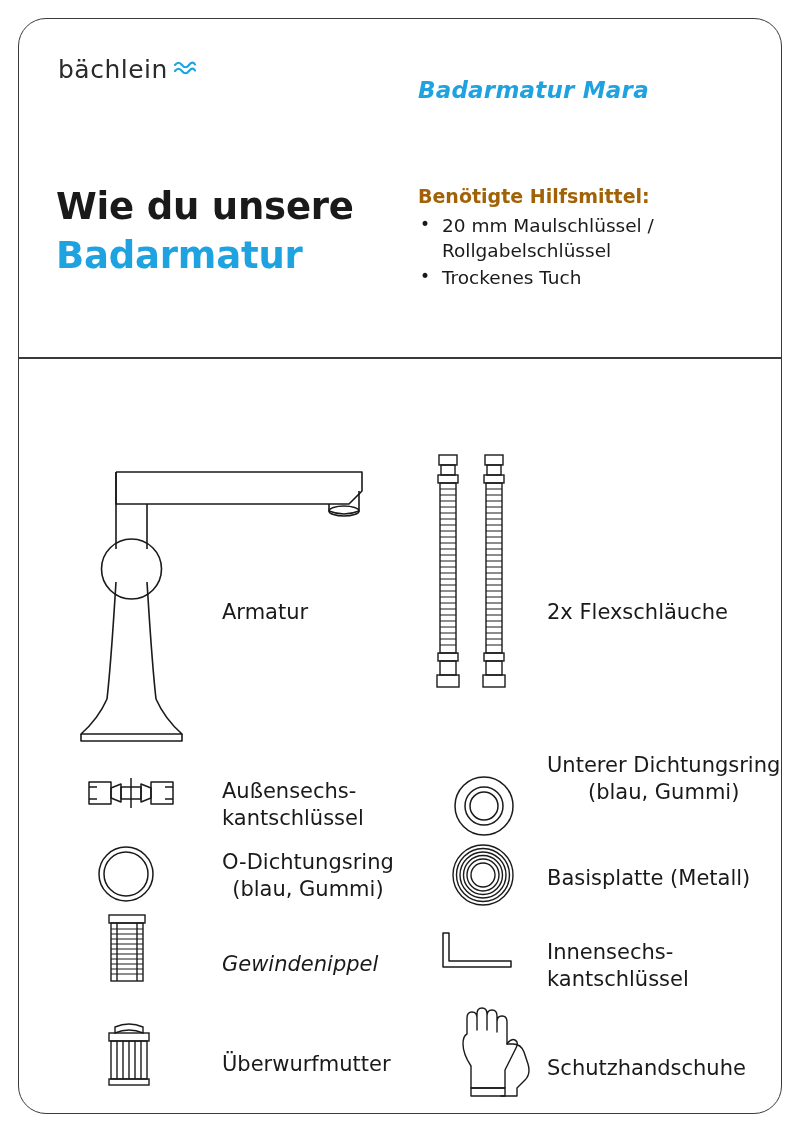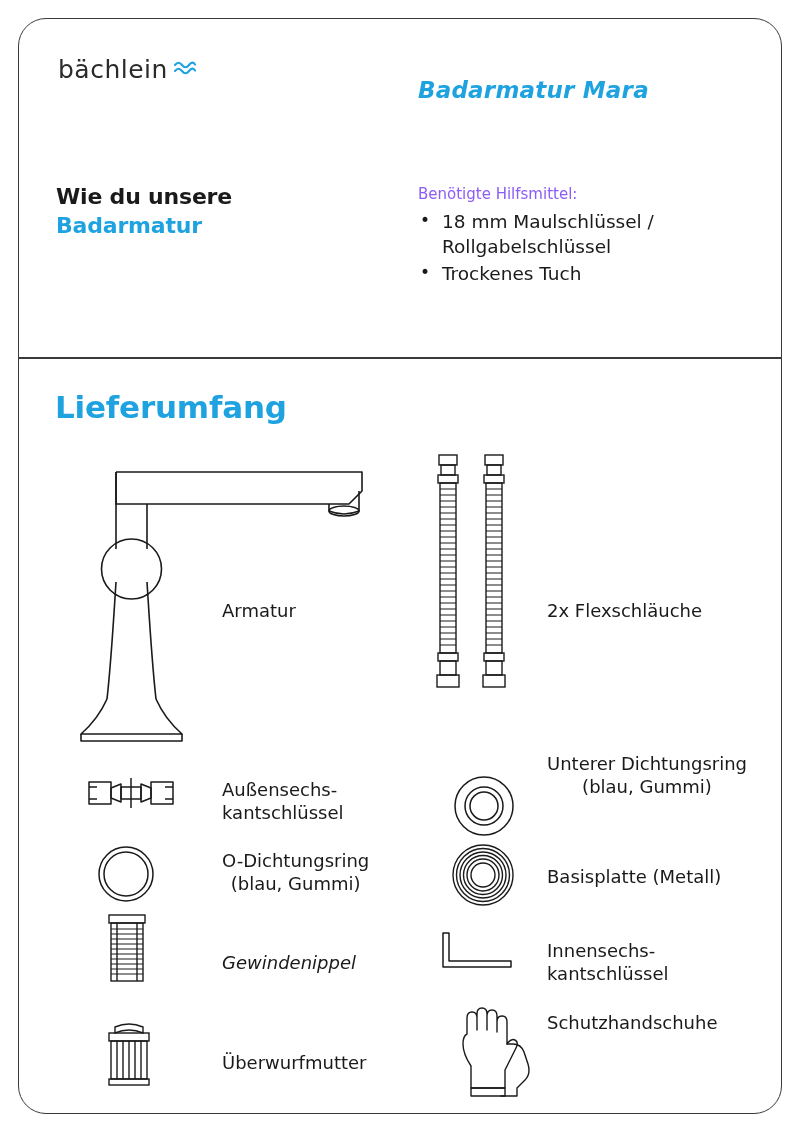--- a/index.html
+++ b/index.html
@@ -61,37 +61,37 @@
     font-weight: bold;
     font-style: italic;
     color: #1fa3e0;
     letter-spacing: 0.2px;
   }
   .headline {
     position: absolute;
     left: 37px;
     top: 163px;
     width: 340px;
-    font-size: 22px;
+    font-size: 37px;
     font-weight: bold;
     line-height: 1.33;
     letter-spacing: -0.2px;
   }
   .headline .hl-blue { color: #1fa3e0; }
 
   .tools {
     position: absolute;
     left: 399px;
     top: 166px;
     width: 330px;
   }
   .tools-title {
-    font-size: 15px;
-    font-weight: normal;
-    color: #8b5cf6;
+    font-size: 19px;
+    font-weight: bold;
+    color: #a16207;
     margin-bottom: 7px;
   }
   .tools ul {
     margin: 0;
     padding: 0;
     list-style: none;
   }
   .tools li {
     font-size: 18.5px;
     line-height: 1.34;
@@ -123,21 +123,21 @@
     top: 370px;
     font-size: 31px;
     font-weight: bold;
     color: #1fa3e0;
     letter-spacing: -0.2px;
   }
 
   
   .item-label {
     position: absolute;
-    font-size: 18px;
+    font-size: 21px;
     line-height: 1.28;
     color: #1a1a1a;
     white-space: pre-line;
   }
   .fig {
     position: absolute;
   }
   svg { display: block; }
 </style>
 </head>
@@ -159,28 +159,27 @@
     <div class="product-name">Badarmatur Mara</div>
 
     <div class="headline">
       <span>Wie du unsere</span><br>
       <span class="hl-blue">Badarmatur</span><br>
     </div>
 
     <div class="tools">
       <div class="tools-title">Benötigte Hilfsmittel:</div>
       <ul>
-        <li>18 mm Maulschlüssel / Rollgabelschlüssel</li>
+        <li>20 mm Maulschlüssel / Rollgabelschlüssel</li>
         <li>Trockenes Tuch</li>
       </ul>
     </div>
 
     <div class="divider"></div>
 
-    <div class="section-title">Lieferumfang</div>
 
     <div class="fig" style="left:40px; top:430px;">
       <svg width="330" height="310" viewBox="0 0 330 310">
         <g fill="none" stroke="#1a1a1a" stroke-width="1.6" stroke-linejoin="round">
 
           <path d="M57 23 L303 23 L303 42 L290 55 L270 55"></path>
           <path d="M57 23 L57 55 L270 55"></path>
 
           <path d="M270 55 L270 62 Q285 68 300 62 L300 42"></path>
           <ellipse cx="285" cy="62" rx="15" ry="5"></ellipse>
@@ -331,16 +330,16 @@
                    L68 18 Q68 12 73 12 Q78 12 78 18 L78 40
                    Q82 34 86 36 Q90 38 87 44 L76 66 L76 84 L42 84 L42 62
                    Q34 50 34 40 Q34 32 38 30 Z"></path>
           <rect x="42" y="84" width="34" height="8"></rect>
 
           <path d="M60 44 Q66 40 70 44 L70 56 Q76 52 80 56 Q84 60 81 66 L74 80 L74 90 L58 90" opacity="0"></path>
           <path d="M78 40 L84 40 Q92 40 95 48 L99 60 Q102 70 96 76 L88 84 L88 92 L72 92"></path>
         </g>
       </svg>
     </div>
-    <div class="item-label" style="left:528px; top:992px;">Schutzhandschuhe</div>
+    <div class="item-label" style="left:528px; top:1036px;">Schutzhandschuhe</div>
 
   </div>
 </div>
 
 </body></html>

